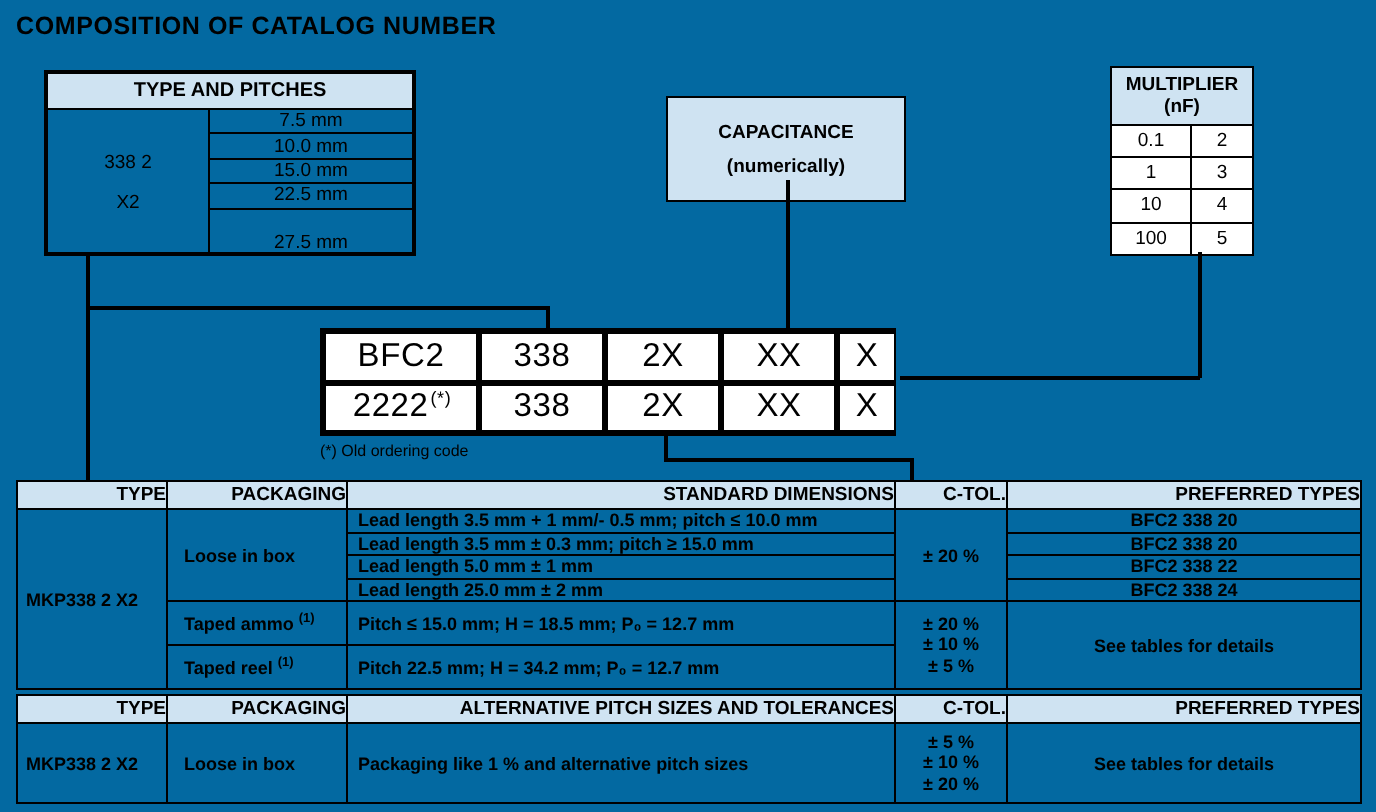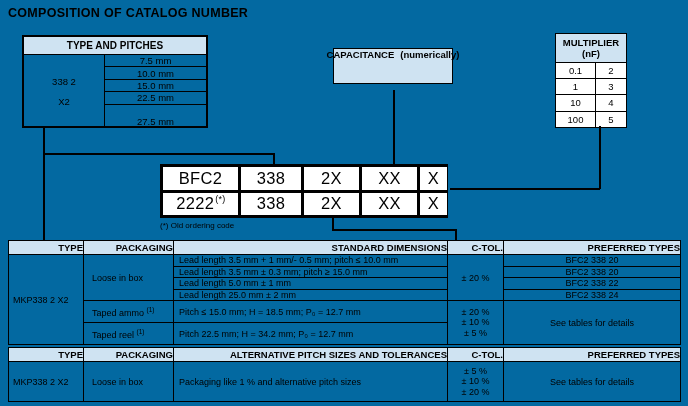--- a/index.html
+++ b/index.html
@@ -18,22 +18,22 @@
   .tp-header{height:17px;background:var(--blue);border-bottom:1px solid #000;
     display:flex;align-items:center;justify-content:center;font-weight:bold;font-size:10px;}
   .tp-body{display:flex;height:72px;}
   .tp-left{width:80px;border-right:1px solid #000;display:flex;flex-direction:column;
     align-items:center;justify-content:center;gap:9px;font-size:9.5px;}
   .tp-rows{flex:1;display:flex;flex-direction:column;}
   .tp-row{flex:1;border-bottom:1px solid #000;display:flex;align-items:center;justify-content:center;font-size:9.5px;}
   .tp-row:last-child{border-bottom:none;margin-top:11px;}
 
   
-  .cap{left:333px;top:48px;width:120px;height:36px;background:var(--blue);border:1.5px solid #000;
-    display:flex;flex-direction:row;justify-content:center;gap:6px;
+  .cap{left:333px;top:48px;width:120px;height:53px;background:var(--blue);border:1.5px solid #000;
+    display:flex;flex-direction:column;align-items:center;justify-content:center;gap:6px;
     font-weight:bold;font-size:9.5px;}
 
   
   .mult{left:555px;top:33px;width:72px;border:1.5px solid #000;background:#fff;}
   .mult-header{height:28px;background:var(--blue);border-bottom:1px solid #000;font-weight:bold;font-size:9.5px;
     display:flex;flex-direction:column;align-items:center;justify-content:center;line-height:11px;}
   .mult-row{display:flex;height:15.2px;border-bottom:1px solid #000;font-size:9.5px;}
   .mult-row:last-child{border-bottom:none;}
   .mult-val{width:39px;border-right:1px solid #000;display:flex;align-items:center;justify-content:center;}
   .mult-code{flex:1;display:flex;align-items:center;justify-content:center;}
@@ -47,21 +47,21 @@
   .cat-sup{font-size:9px;position:relative;top:-5px;left:1px;}
   .old-note{left:160px;top:221px;font-size:8px;}
 
   
   .example{left:470px;top:146px;width:127px;height:37px;border:1.5px solid #000;background:#fff;
     padding:3px 5px;display:flex;flex-direction:column;justify-content:space-between;font-size:9px;}
 
   
   table.dtable{position:absolute;left:8px;width:672px;border-collapse:collapse;table-layout:fixed;
     font-size:9px;}
-  .dtable th,.dtable td{border:1px solid #000;padding:0 3px;overflow:hidden;vertical-align:middle;}
+  .dtable th,.dtable td{border:1px solid #000;padding:0 3px;overflow:hidden;vertical-align:middle;font-weight:bold;}
   .dtable th{background:var(--blue);font-weight:bold;font-size:9.5px;text-align:right;height:13px;padding:0;}
   .t1{top:240px;}
   .t2{top:347px;}
   td.dim{text-align:left;padding-left:5px;}
   td.pack{text-align:left;padding-left:8px;}
   td.typec{text-align:left;padding-left:4px;}
   td.center{text-align:center;}
   .pre{white-space:pre-line;line-height:10.5px;}
   .fn{font-size:6.5px;vertical-align:super;}
 </style>

